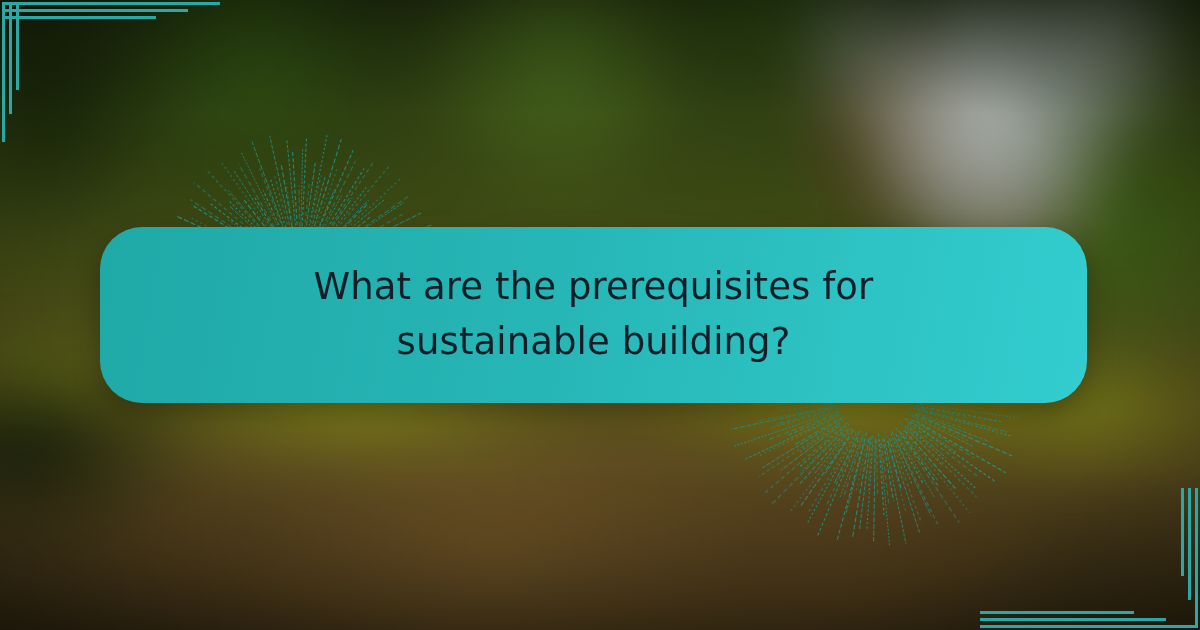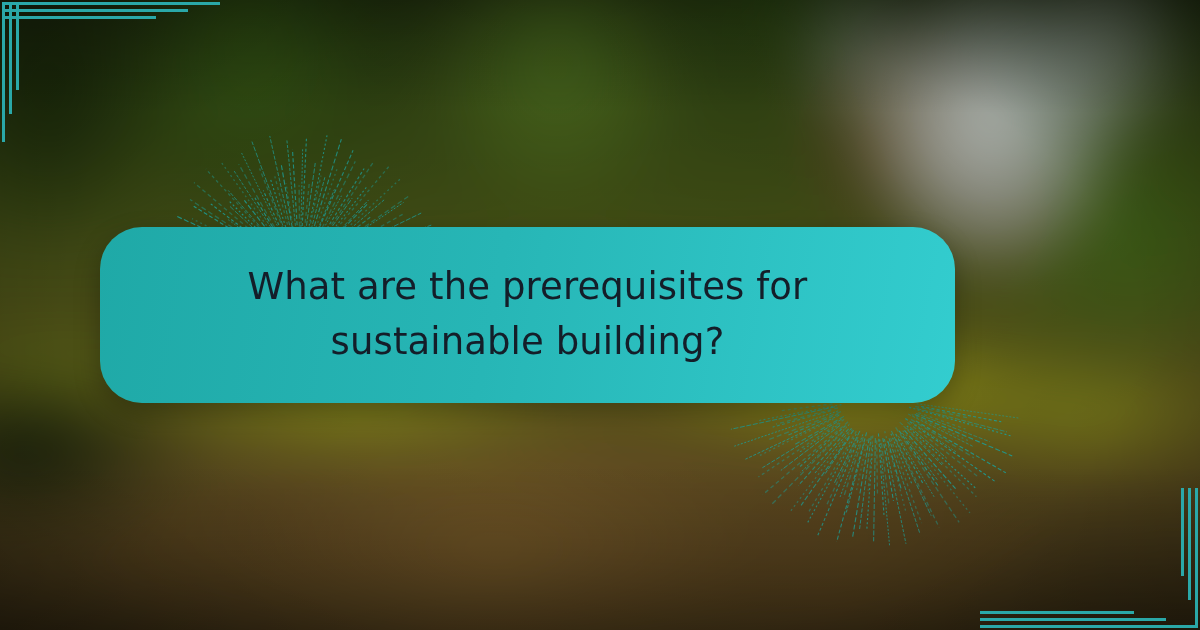--- a/index.html
+++ b/index.html
@@ -80,21 +80,21 @@
   .corner .bar { position: absolute; background: #2aa8a8; }
 
   .corner-tl { top: 0; left: 0; width: 230px; height: 150px; }
   .corner-br { bottom: 0; right: 0; width: 230px; height: 150px; }
 
   
   .question-card {
     position: absolute;
     left: 100px;
     top: 227px;
-    width: 855px;
+    width: 987px;
     height: 176px;
     border-radius: 42px;
     background: linear-gradient(100deg, #1fa9a7 0%, #27b6b6 46%, #33cdcf 100%);
     box-shadow: 0 10px 26px rgba(0,0,0,0.28);
     display: flex;
     align-items: center;
     justify-content: center;
     box-sizing: border-box;
     padding: 10px 70px;
   }

